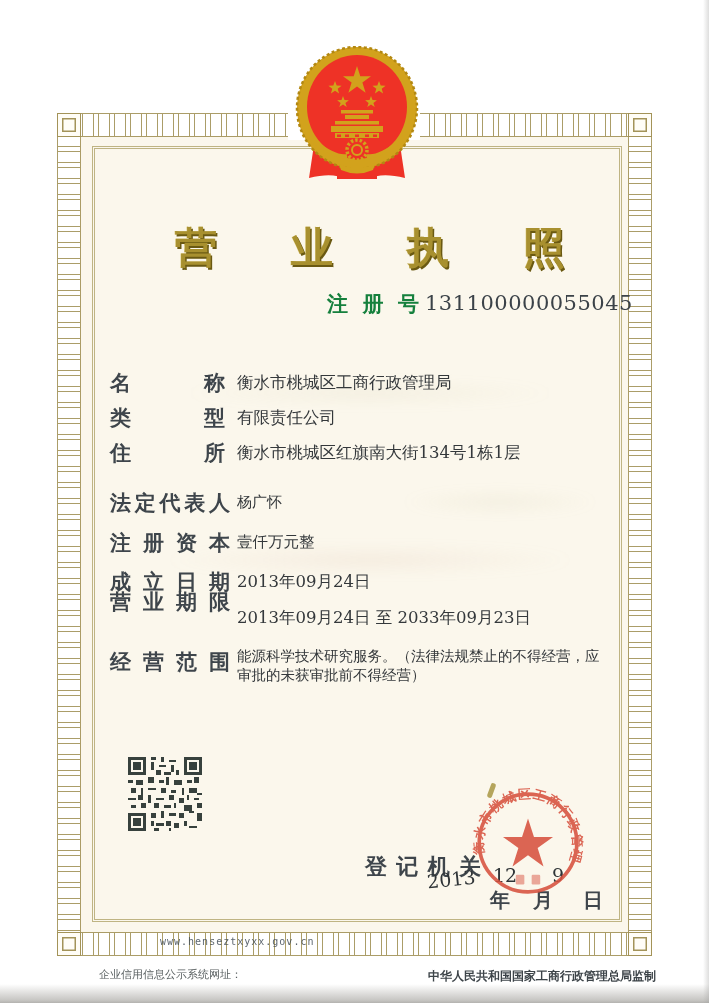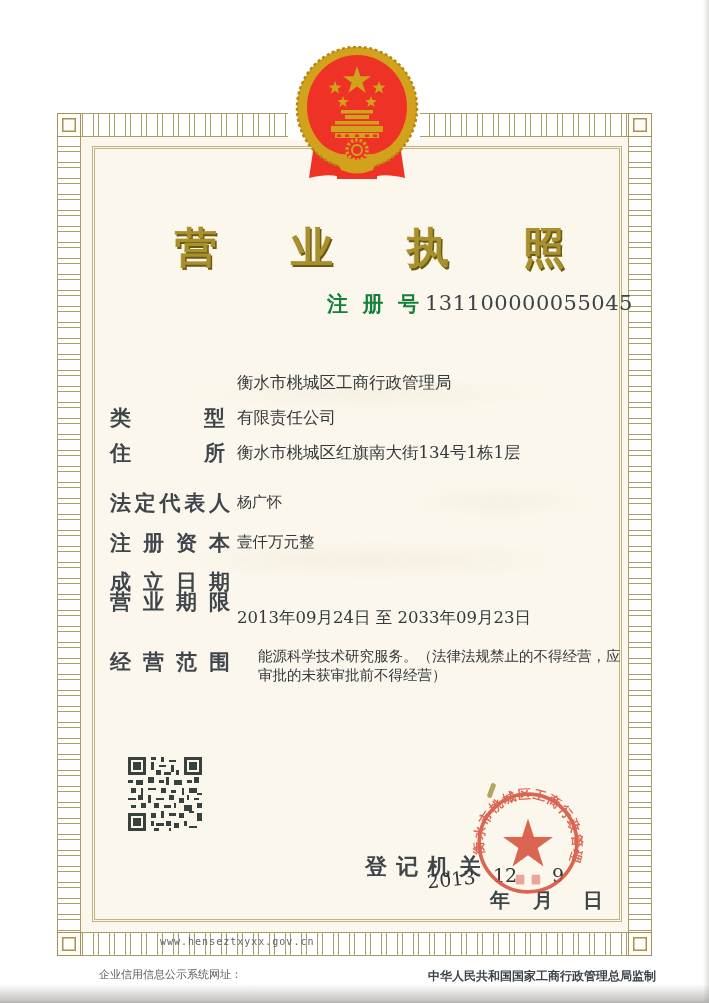--- a/index.html
+++ b/index.html
@@ -171,41 +171,43 @@
     <path d="M106 96 Q86 112 74 110" fill="none" stroke="#d2a21c" stroke-width="4"></path>
     <path d="M46 118 Q64 126 82 118 L80 124 Q64 131 48 124 Z" fill="#d2a21c"></path>
     <rect x="56" y="114" width="16" height="8" rx="2" fill="#d2a21c"></rect>
   </svg>
 
   <div class="license-title">营业执照</div>
 
   <div class="regno-label">注册号</div>
   <div class="regno-value">131100000055045</div>
 
+  <div class="field-label" style="top:369px;">名称</div>
   <div class="field-value" style="top:372px;">衡水市桃城区工商行政管理局</div>
 
   <div class="field-label" style="top:404px;">类型</div>
   <div class="field-value" style="top:407px;">有限责任公司</div>
 
   <div class="field-label" style="top:439px;">住所</div>
   <div class="field-value" style="top:442px;">衡水市桃城区红旗南大街134号1栋1层</div>
 
   <div class="field-label wide" style="top:489px;">法定代表人</div>
   <div class="field-value" style="top:493px; font-size:15px;">杨广怀</div>
 
   <div class="field-label wide" style="top:529px;">注册资本</div>
   <div class="field-value" style="top:532px; font-size:15.5px;">壹仟万元整</div>
 
   <div class="field-label wide" style="top:568px;">成立日期</div>
+  <div class="field-value" style="top:571px;">2013年09月24日</div>
 
   <div class="field-label wide" style="top:588px;">营业期限</div>
   <div class="field-value" style="top:607px;">2013年09月24日 至 2033年09月23日</div>
 
   <div class="field-label wide" style="top:648px;">经营范围</div>
-  <div class="field-value scope-value" style="top:647px;margin-left:21px;">能源科学技术研究服务。（法律法规禁止的不得经营，应审批的未获审批前不得经营）</div>
+  <div class="field-value scope-value" style="top:647px;">能源科学技术研究服务。（法律法规禁止的不得经营，应审批的未获审批前不得经营）</div>
 
   <svg class="qr" viewBox="0 0 29 29" shape-rendering="crispEdges">
     <g fill="#37413d">
       <path d="M0 0h7v7h-7z M1 1h5v5h-5z M2 2h3v3h-3z" fill-rule="evenodd"></path>
       <path d="M22 0h7v7h-7z M23 1h5v5h-5z M24 2h3v3h-3z" fill-rule="evenodd"></path>
       <path d="M0 22h7v7h-7z M1 23h5v5h-5z M2 24h3v3h-3z" fill-rule="evenodd"></path>
       <rect x="9" y="0" width="2" height="1"></rect>
         <rect x="13" y="0" width="1" height="2"></rect>
       <rect x="16" y="1" width="3" height="1"></rect>
         <rect x="9" y="2" width="1" height="3"></rect>

